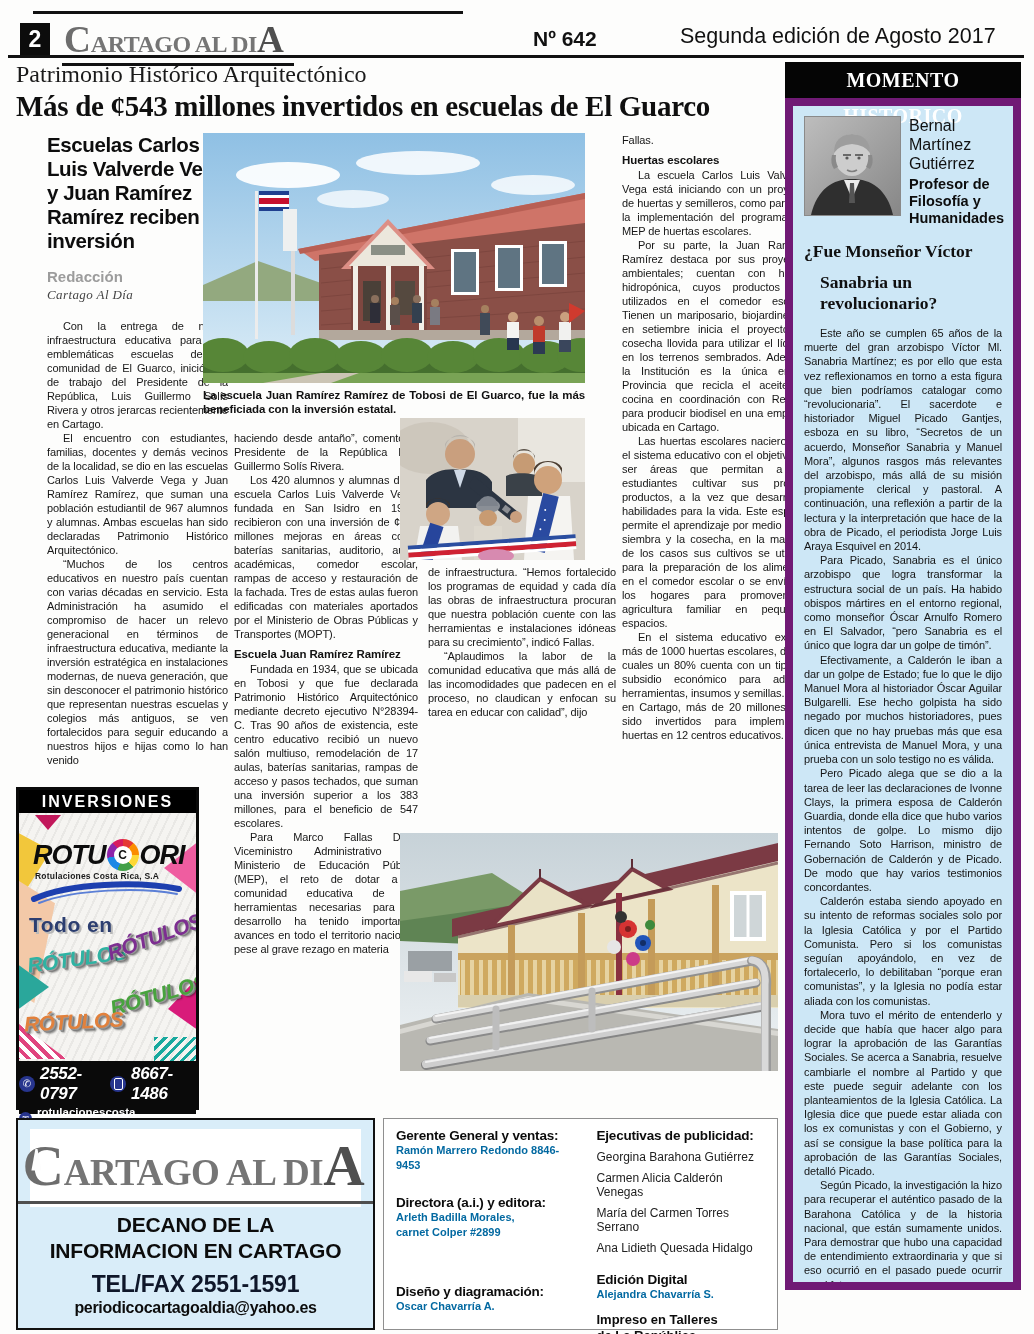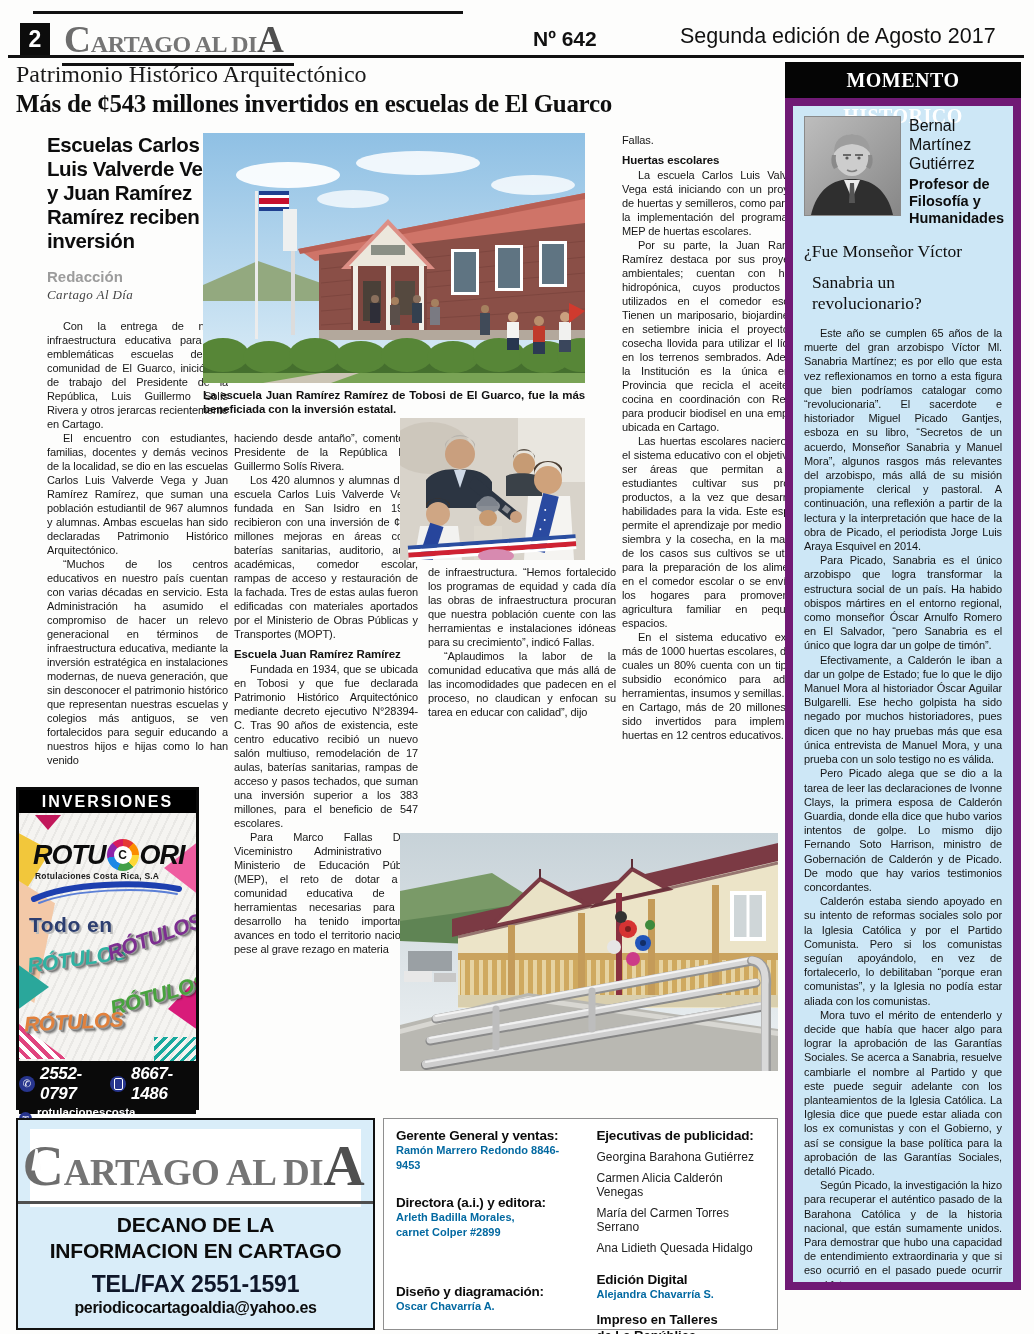--- a/index.html
+++ b/index.html
@@ -14,21 +14,21 @@
   .logo .lc {font-size:1.55em; color:#6d6d6d;}
   .logo .lm {letter-spacing:-0.5px;}
   .logo .la {font-size:1.55em; color:#4f4f4f;}
   .logo-sm {position:absolute; left:62px; top:18px; font-size:24px; border-bottom:3px solid #111; padding:0 10px 2px 2px;}
   .issue-no {position:absolute; left:533px; top:27px; font-size:21px; font-weight:bold; color:#111;}
   .edition {position:absolute; left:680px; top:24px; font-size:21.5px; color:#111;}
 
   
   .kicker {position:absolute; left:16px; top:61px; font-family:"Liberation Serif",serif; font-size:24px; color:#1a1a1a;}
   .headline {position:absolute; left:16px; top:90px; width:770px; font-family:"Liberation Serif",serif;
-             font-size:25px; font-weight:bold; color:#0f0f0f; letter-spacing:-0.3px;}
+             font-size:29px; font-weight:bold; color:#0f0f0f; letter-spacing:-0.3px;}
 
   
   .col {position:absolute;margin-left:31px;}
   .bodytext p {margin:0; font-size:11px; line-height:14px; text-align:justify; text-indent:16px;
                color:#161616; letter-spacing:-0.1px;}
   .bodytext p.noindent {text-indent:0;}
   .bsub {font-size:11.5px; font-weight:bold; color:#111; margin:7px 0 2px; letter-spacing:-0.1px;}
   #col1 {left:16px; top:133px; width:181px; height:652px; overflow:hidden;}
   #col2 {left:203px; top:431px; width:184px; height:678px; overflow:hidden;}
   #col3 {left:397px; top:565px; width:188px; height:262px; overflow:hidden;}
@@ -46,23 +46,23 @@
   
   #sidebar {position:absolute; left:785px; top:62px; width:236px;}
   .sb-head {background:#050505; color:#fff; font-family:"Liberation Serif",serif; font-weight:bold;
             font-size:20px; text-align:center; height:36px; line-height:36px; letter-spacing:0.5px;}
   .sb-box {border:8px solid #701a75; background:#cde7f6; height:1192px; box-sizing:border-box;
            padding:10px 11px; overflow:hidden;}
   .sb-author {display:flex; gap:8px;}
   .sb-photo {width:95px; height:98px; flex:0 0 auto; border:1px solid #8a8a8a;}
   .sb-name {font-size:16px; line-height:19px; color:#111;}
   .sb-role {font-size:14.5px; line-height:17px; font-weight:bold; color:#0d0d0d; margin-top:3px;}
-  .sb-title {font-family:"Liberation Serif",serif; font-weight:normal; font-size:17.5px; color:#101010;}
+  .sb-title {font-family:"Liberation Serif",serif; font-weight:bold; font-size:17.5px; color:#101010;}
   .sb-title.t1 {margin:14px 0 0;}
-  .sb-title.t2 {margin:10px 8px 12px;}
+  .sb-title.t2 {margin:10px 16px 12px;}
   .sb-body p {margin:0; font-size:11px; line-height:14.2px; text-align:justify; text-indent:16px;
               color:#151515; letter-spacing:-0.1px;}
 
   
   #ad {position:absolute; left:16px; top:787px; width:183px; height:323px; box-sizing:border-box;
        border:3px solid #0a0a0a; background:#f97316;}
   .ad-head {height:23px; line-height:23px; background:#000; color:#fff; text-align:center;
             font-weight:bold; font-size:16px; letter-spacing:2px;}
   .ad-mid {position:relative; height:248px; overflow:hidden;
            background:repeating-linear-gradient(115deg,rgba(0,0,0,0.05) 0 2px,rgba(255,255,255,0) 2px 8px),#f5f4f1;padding-left:35px;}

